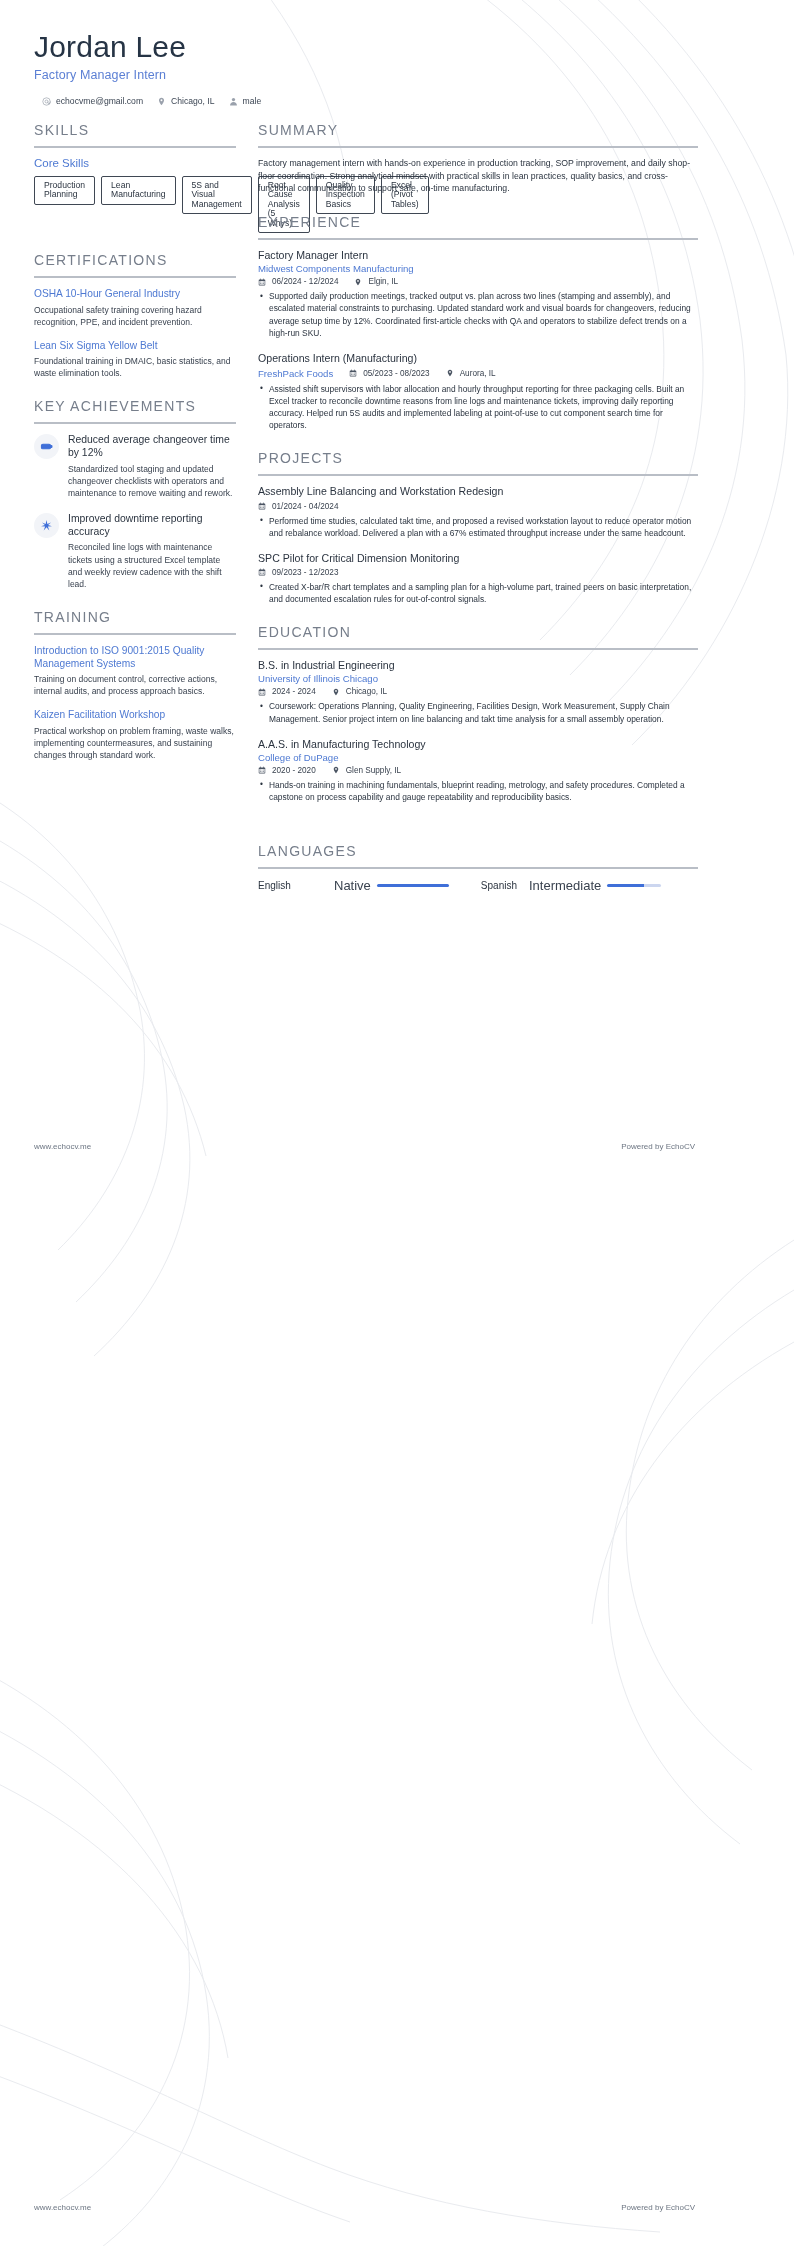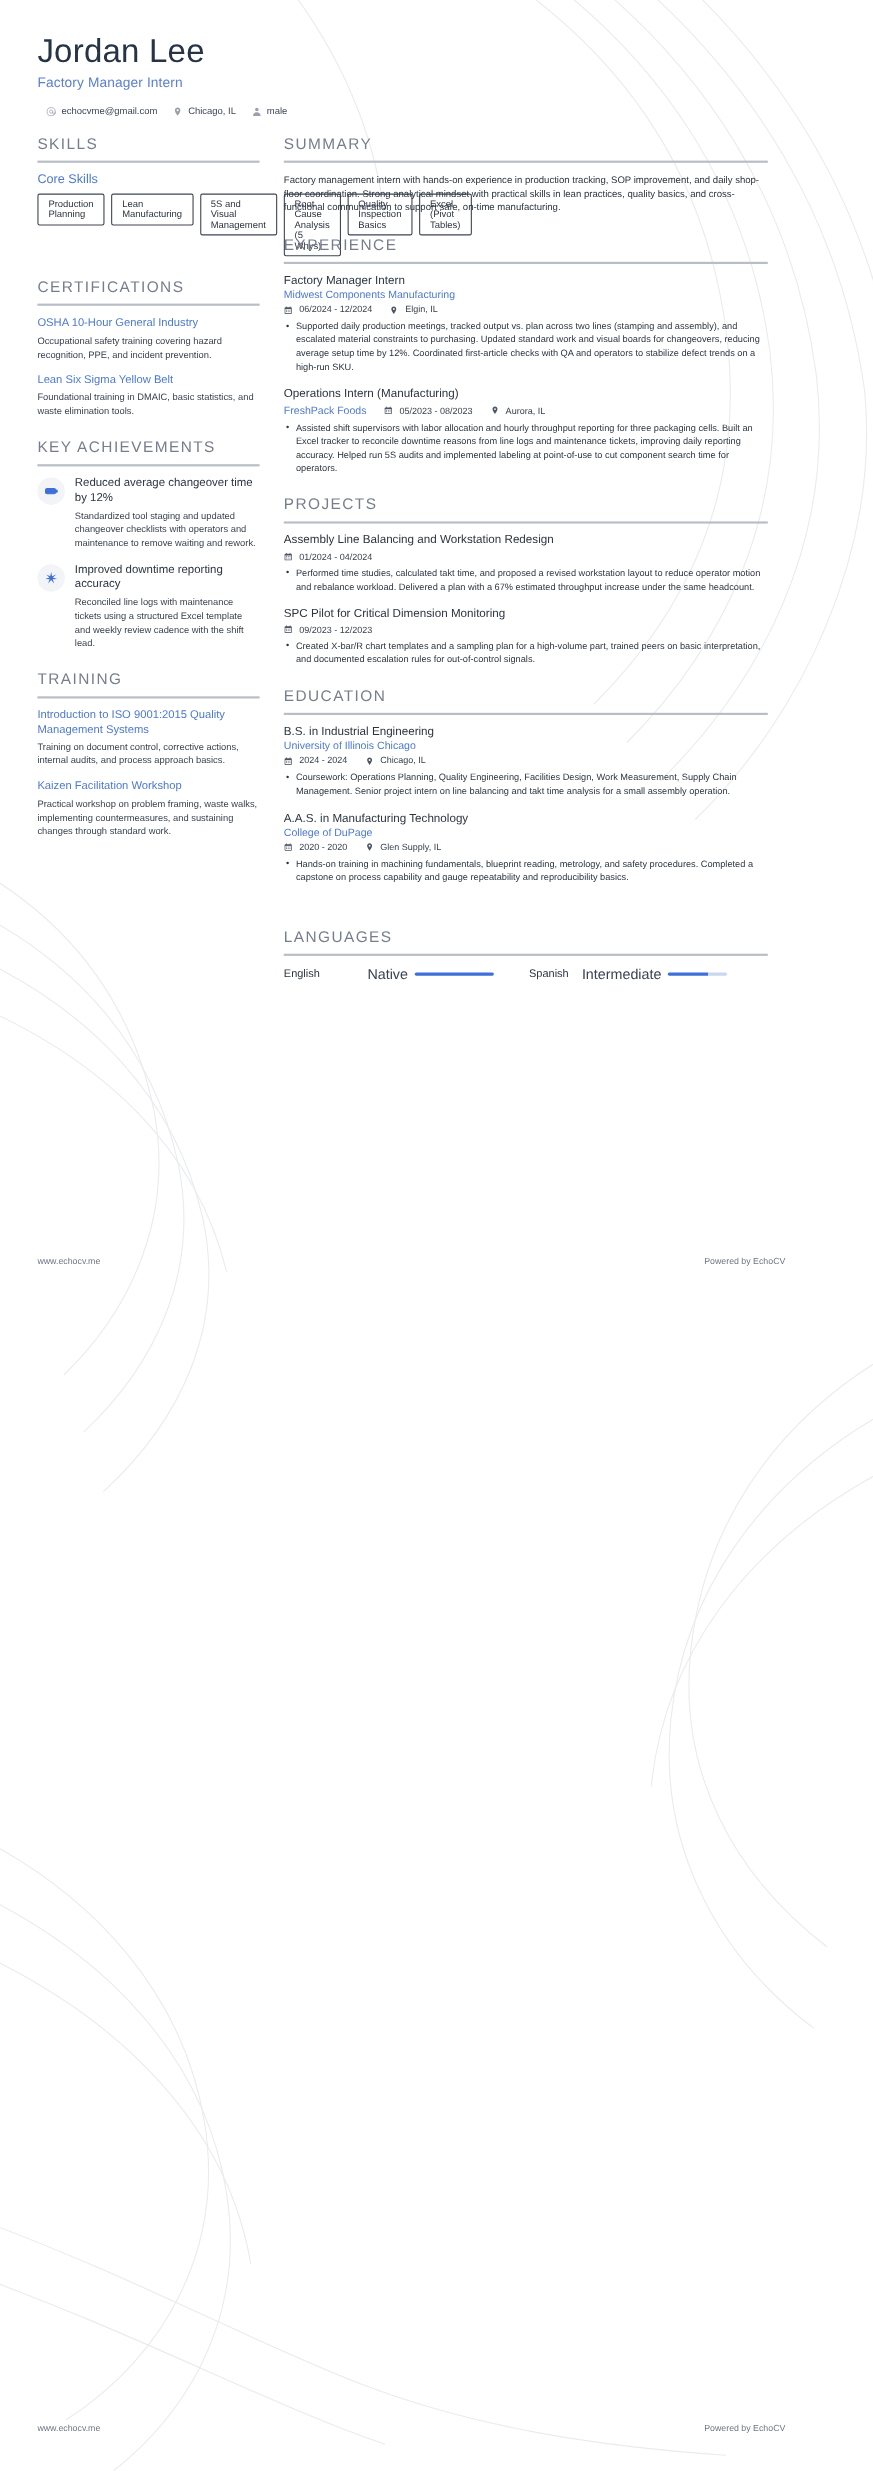--- a/index.html
+++ b/index.html
@@ -199,21 +199,21 @@
     background: #3f6fd8;
     flex: 0 0 auto;
   }
   .lang-bar.partial { background: linear-gradient(to right, #3f6fd8 68%, #ccd6ef 68%); }
   .lang-group { display: flex; align-items: center; }
 
   
   .footer {
     position: absolute;
     left: 34px;
-    right: 18px;
+    right: 37px;
     display: flex;
     justify-content: space-between;
     align-items: center;
     font-size: 8px;
     color: #6d7683;
     z-index: 3;
   }
   .footer-1 { top: 1142px; }
   .footer-2 { top: 2203px; }
 </style>

